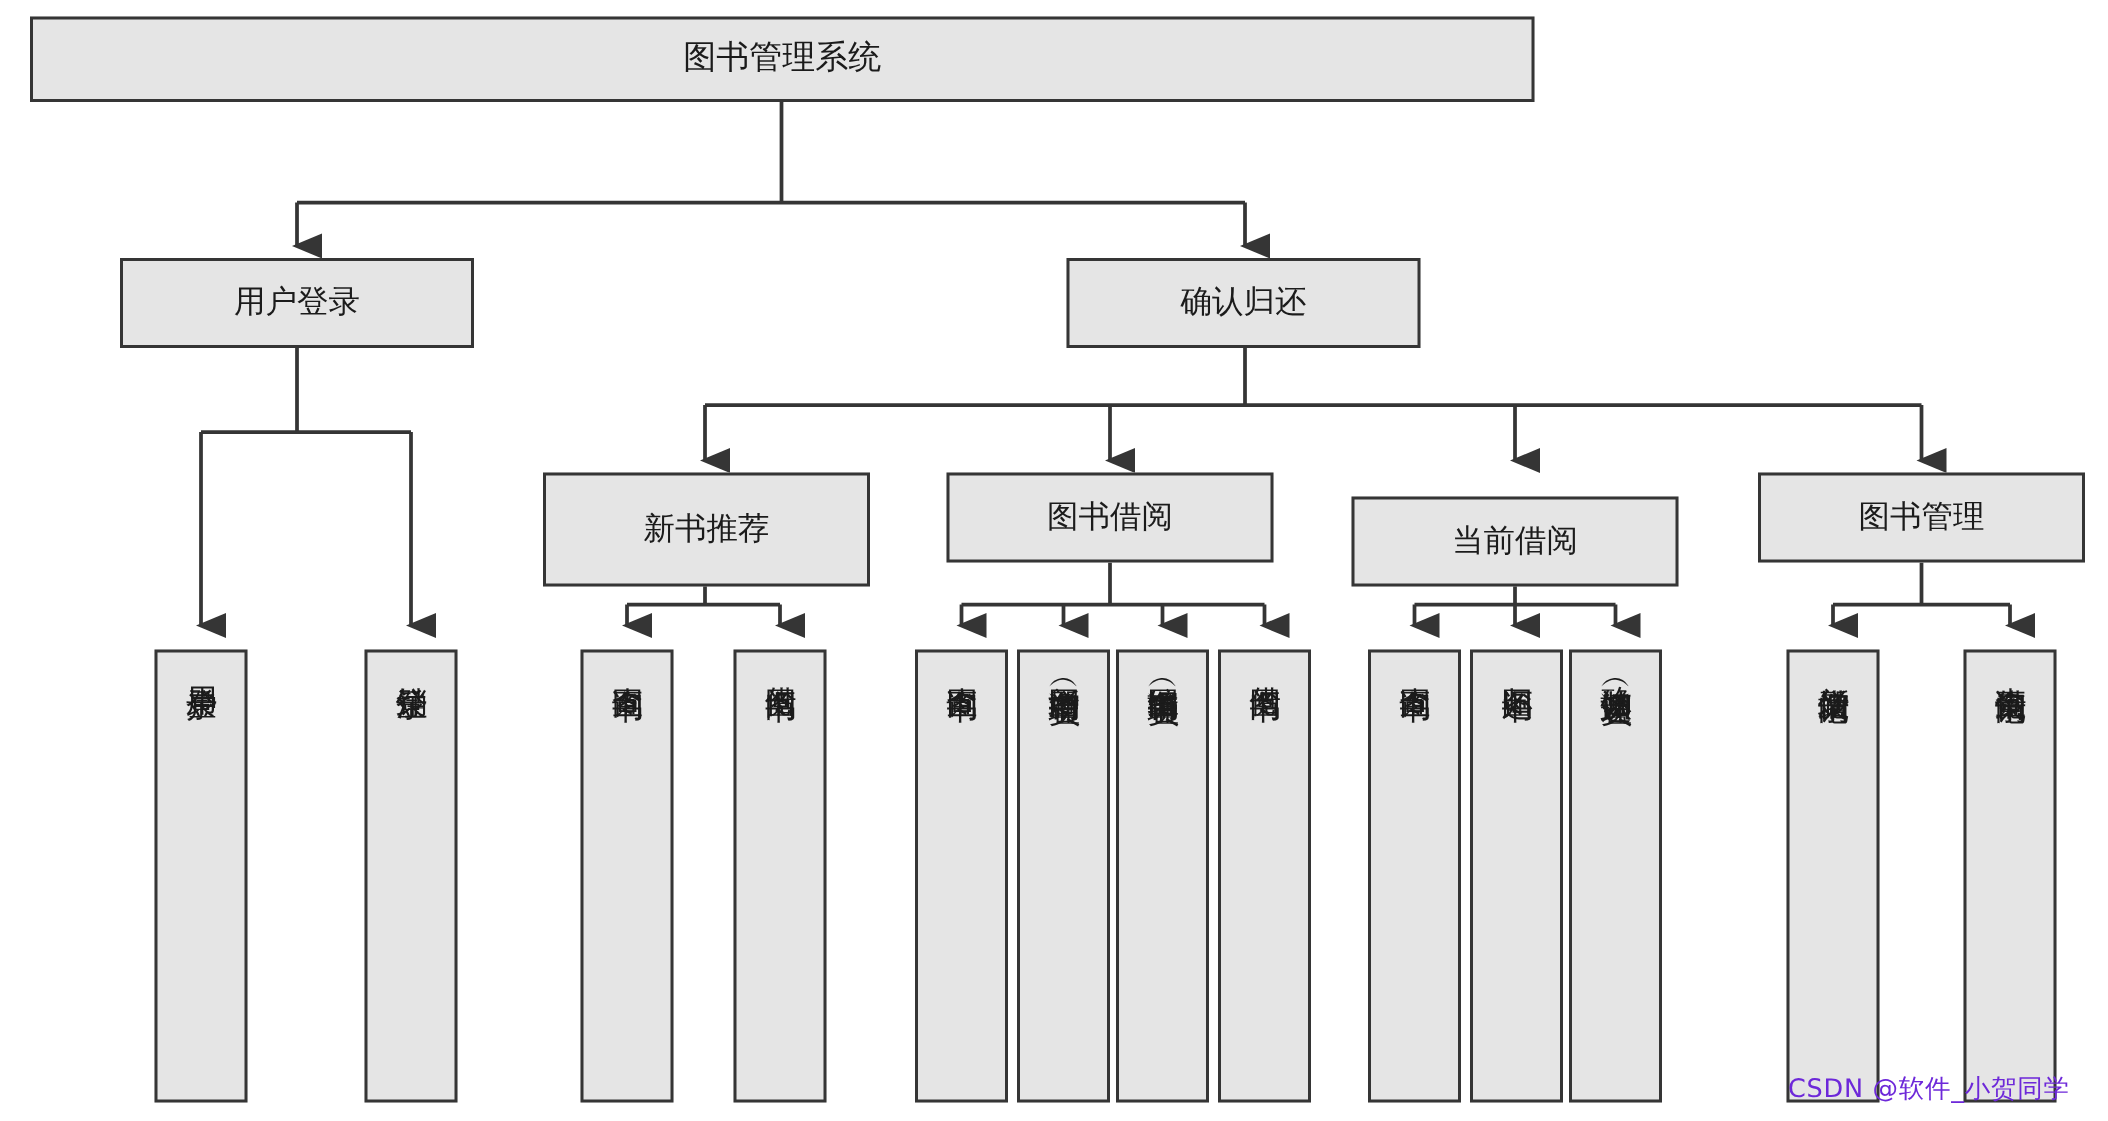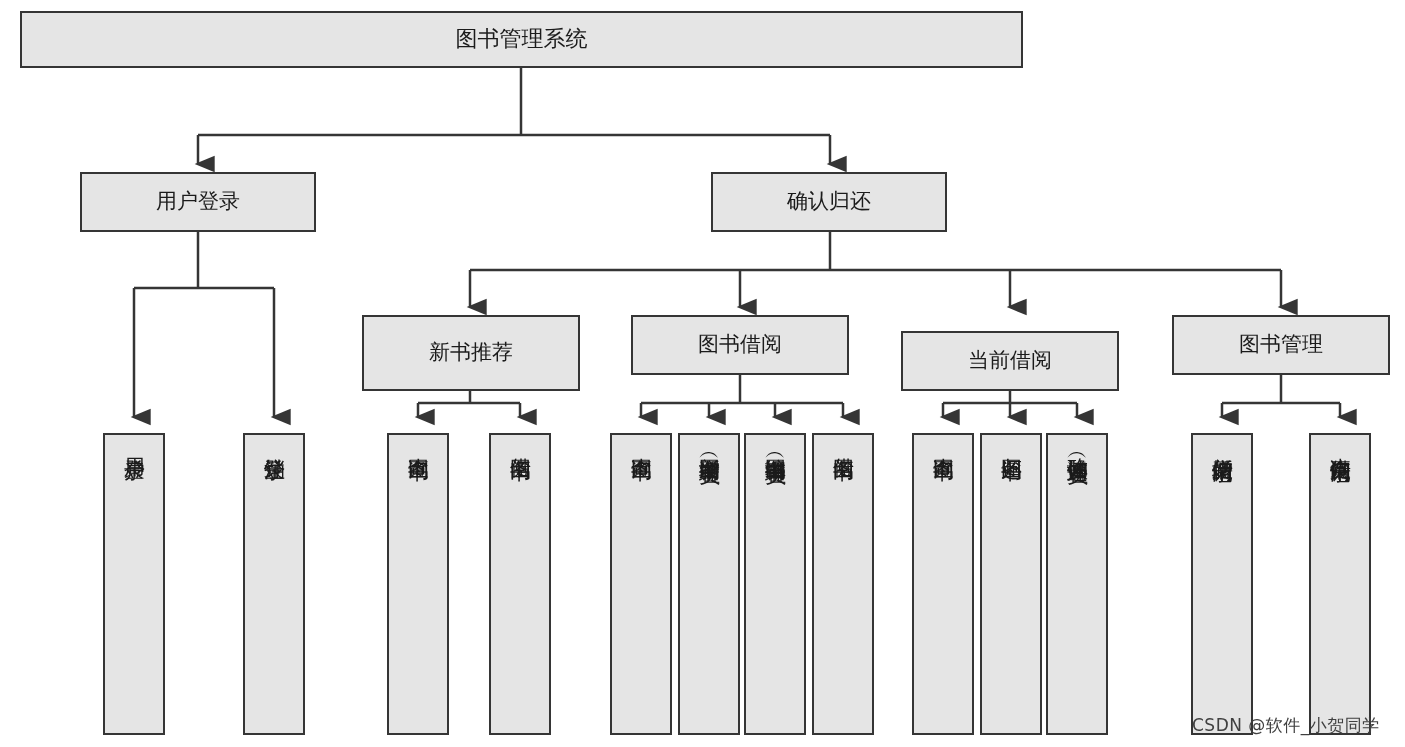--- a/index.html
+++ b/index.html
@@ -53,21 +53,21 @@
   }
   .node.vert .label {
     writing-mode: vertical-rl;
     text-orientation: upright;
     font-size: 21px;
     letter-spacing: 1px;
     line-height: 1.0;
   }
   .watermark {
     position: absolute;
-    color: #404040;
+    color: #6d28d9;
     font-size: 17px;
     white-space: nowrap;
     letter-spacing: 0.5px;
   }
 </style>
 </head>
 <body>
 
 <div id="canvas">
 

